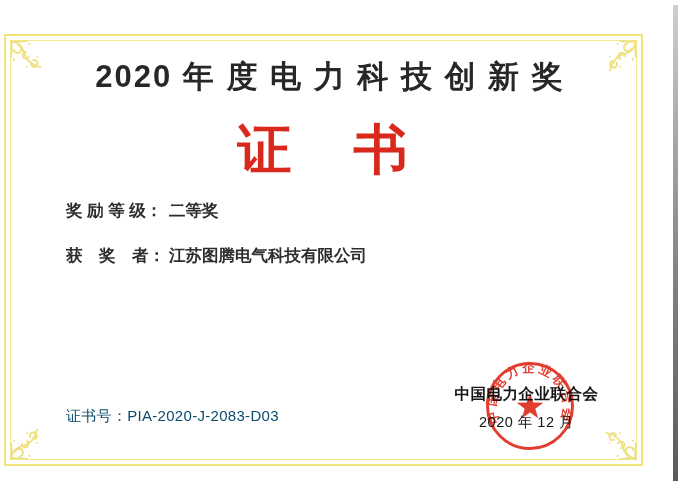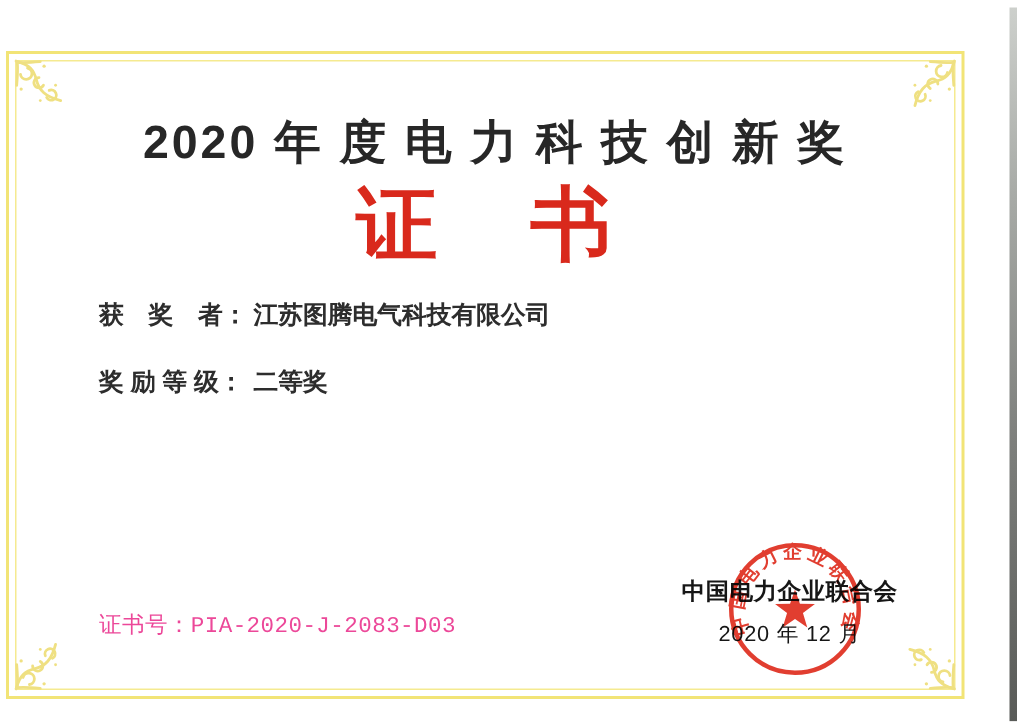--- a/index.html
+++ b/index.html
@@ -25,21 +25,21 @@
   }
   .corner { position:absolute; width:34px; height:34px; }
   .corner.tl { left:3px;  top:3px; }
   .corner.tr { right:3px; top:3px;    transform:rotate(90deg); }
   .corner.br { right:3px; bottom:3px; transform:rotate(180deg); }
   .corner.bl { left:3px;  bottom:3px; transform:rotate(270deg); }
   .corner svg path { stroke:#efe082; stroke-width:2.2; fill:none; stroke-linecap:round; }
   .corner svg circle { fill:#efe082; }
 
   .title {
-    position:absolute; top:74px; left:0; width:660px; text-align:center;
+    position:absolute; top:56px; left:0; width:660px; text-align:center;
     font-size:31px; font-weight:bold; color:#272727; letter-spacing:2px;
     white-space:nowrap;
   }
   .heading {
     position:absolute; top:122px; left:0; width:645px;
     display:flex; justify-content:center; gap:62px;
     font-family:"DejaVu Serif", serif; font-weight:bold;
     font-size:54px; line-height:1; color:#d9291c;
   }
 
@@ -47,21 +47,21 @@
     position:absolute; left:66px; top:201px;
     font-size:16.5px; font-weight:600; color:#2d2d2d; line-height:1.2;
     white-space:nowrap;
   }
   .field-row { margin-bottom:25px; }
   .field-row:nth-child(2) { margin-bottom:21px; }
   .flabel { display:inline-block; min-width:103px; }
 
   .serial {
     position:absolute; left:66px; top:407px;
-    font-size:15px; color:#ec4899; letter-spacing:0.3px;font-family:Liberation Mono, monospace;
+    font-size:15px; color:#0c4a6e; letter-spacing:0.3px;
   }
 
   .issuer { position:absolute; left:424px; top:384px; width:205px; text-align:center; color:#161616; z-index:1; }
   .issuer-org  { font-size:15.5px; font-weight:bold; letter-spacing:0.5px; }
   .issuer-date { font-size:14.5px; margin-top:8px; letter-spacing:0.5px; }
 
   .seal {
     position:absolute; left:484px; top:360px; width:92px; height:92px;
     mix-blend-mode:multiply; opacity:0.93; z-index:2;
   }
@@ -136,24 +136,24 @@
 
   <div class="title">2020 年 度 电 力 科 技 创 新 奖</div>
 
   <div class="heading">
     <span>证</span>
     <span>书</span>
   </div>
 
   <div class="fields">
     <div class="field-row">
-      <span class="flabel">获　奖　者：</span><span class="fvalue">江苏图腾电气科技有限公司</span>
+      <span class="flabel">奖 励 等 级：</span><span class="fvalue">二等奖</span>
     </div>
     <div class="field-row">
-      <span class="flabel">奖 励 等 级：</span><span class="fvalue">二等奖</span>
+      <span class="flabel">获　奖　者：</span><span class="fvalue">江苏图腾电气科技有限公司</span>
     </div>
   </div>
 
   <div class="serial">
     <span>证书号：</span><span>PIA-2020-J-2083-D03</span>
   </div>
 
   <div class="issuer">
     <div class="issuer-org">中国电力企业联合会</div>
     <div class="issuer-date">2020 年 12 月</div>

